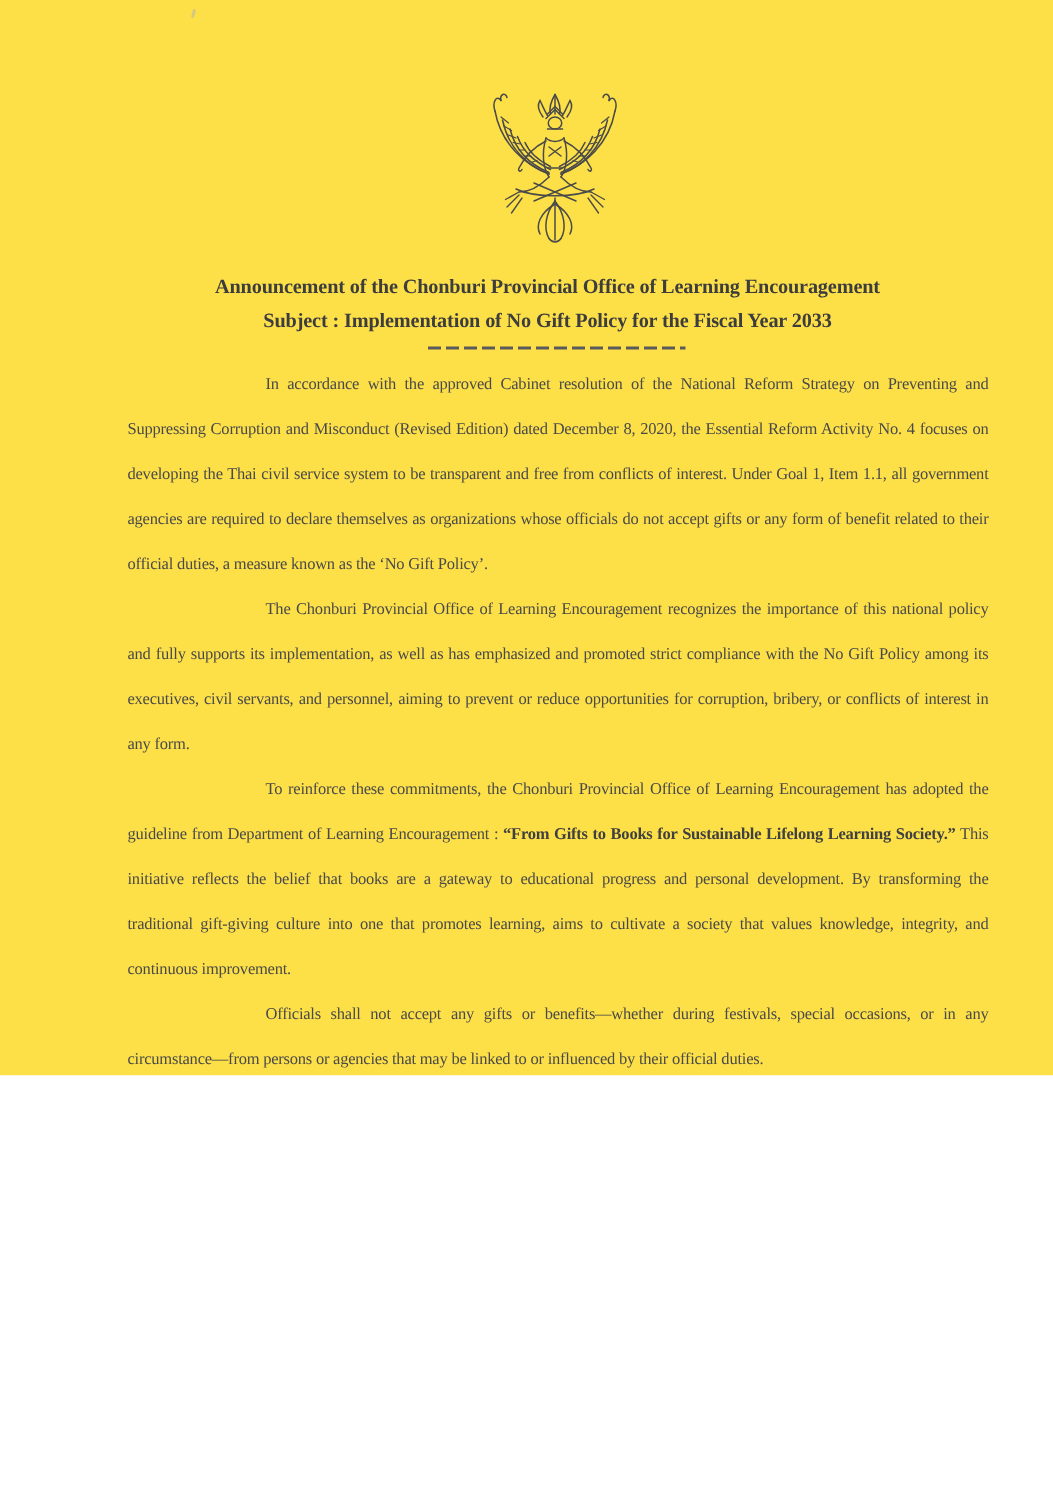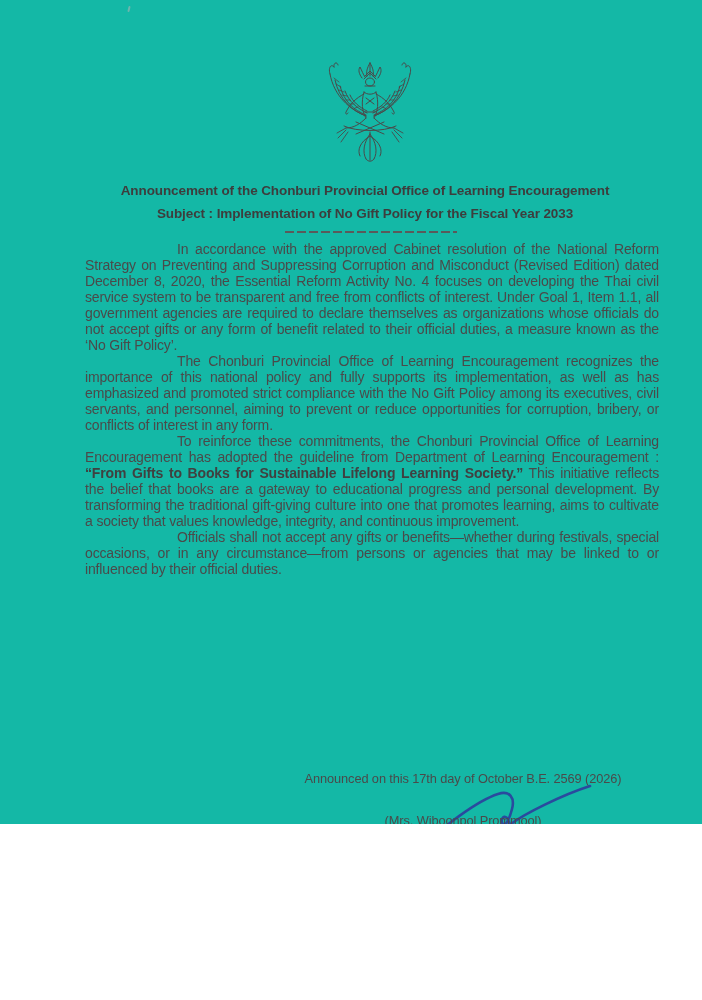--- a/index.html
+++ b/index.html
@@ -1,21 +1,21 @@
 <!DOCTYPE html>
 <html><head>
 <meta charset="utf-8">
 <style>
   html, body { margin: 0; padding: 0; background: #ffffff; }
   .page {
     position: relative;
     width: 702px;
-    height: 824px;
-    background: #14b8a6;
-    font-family: Liberation Sans, sans-serif;
+    height: 717px;
+    background: #fde047;
+    font-family: Liberation Serif, serif;
     color: #474747;
     overflow: hidden;
   }
   .artifact {
     position: absolute;
     background: #b5b5b5;
     opacity: 0.55;
   }
   .artifact-1 { left: 128px; top: 6px; width: 2px; height: 6px; transform: rotate(14deg); border-radius: 1px; }
   .emblem {
@@ -43,23 +43,23 @@
     top: 231px;
     width: 172px;
     height: 2px;
     background: repeating-linear-gradient(90deg, #5a5a5a 0 9px, transparent 9px 12px);
   }
   .body-text {
     position: absolute;
     left: 85px;
     top: 241px;
     width: 574px;
-    font-size: 14px;
+    font-size: 11px;
     letter-spacing: -0.15px;
-    line-height: 16px;
+    line-height: 30px;
     text-align: justify;
     color: #4a4a4a;
   }
   .body-text p { margin: 0; text-indent: 92px; }
   .body-text .bold { font-weight: bold; color: #404040; }
   .closing-line {
     position: absolute;
     left: 232px;
     width: 462px;
     text-align: center;

